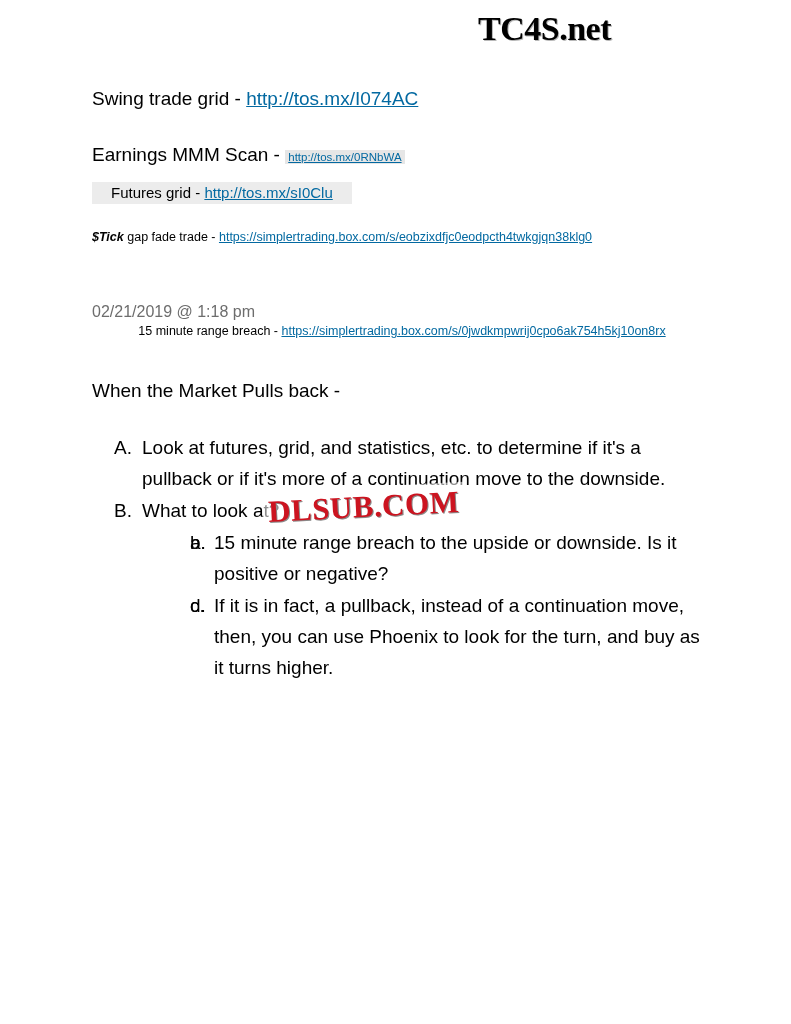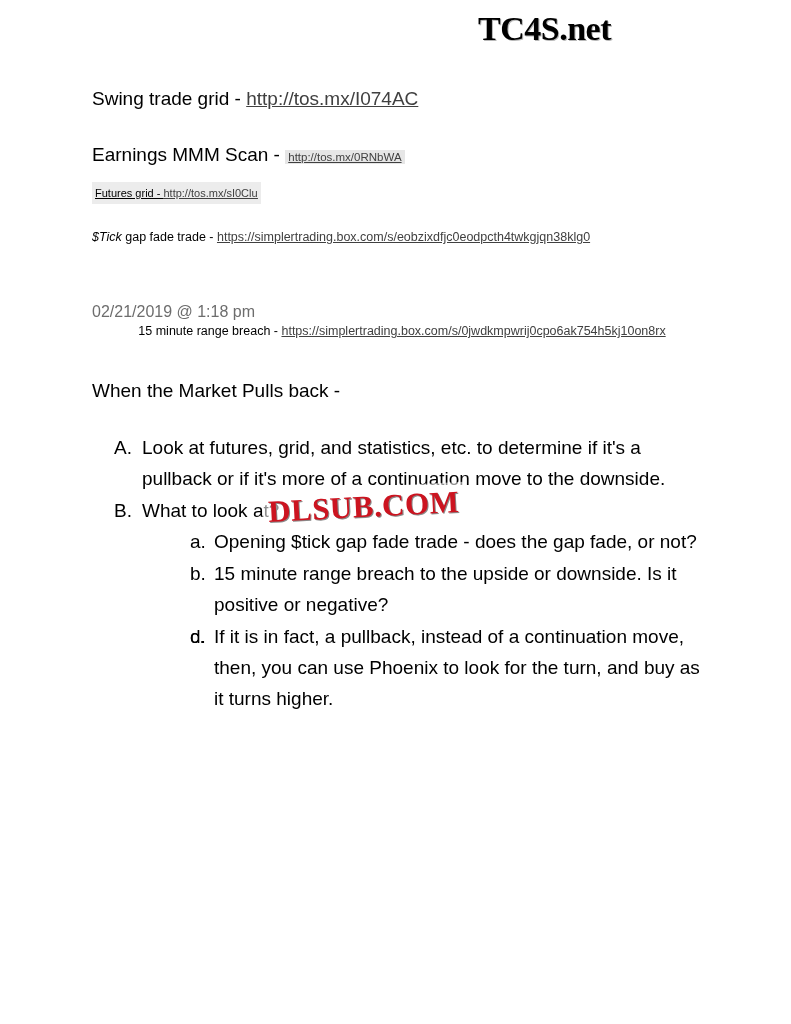--- a/index.html
+++ b/index.html
@@ -63,56 +63,55 @@
   }
 
   .content {
     position: absolute;
     left: 92px;
     top: 86px;
     width: 620px;
   }
 
   a {
-    color: #404040;
+    color: #0369a1;
     text-decoration: underline;
     word-break: break-all;
   }
 
   .line-1 {
     font-size: 19px;
     line-height: 26px;
     margin: 0 0 30px 0;
   }
   .line-2 {
     font-size: 19px;
     line-height: 26px;
     margin: 0 0 12px 0;
   }
   .small-link {
     font-size: 11.5px;
     background: #e6e6e6;
     padding: 1px 3px;
   }
   .line-3 {
-    font-size: 11px;
+    font-size: 15px;
     line-height: 18px;
     margin: 0 0 24px 0;
     background: #ececec;
     display: inline-block;
-    padding: 2px 3px;
-    text-decoration: underline;
+    padding: 2px 19px;
   }
   .line-4 {
     font-size: 12.5px;
     line-height: 18px;
     margin: 0 0 58px 0;
   }
   .line-4 .tick {
-    font-weight: normal;
+    font-weight: bold;
     font-style: italic;
   }
   .timestamp {
     font-size: 16px;
     color: #6d6d6d;
     margin: 0 0 3px 0;
     line-height: 15px;
   }
   .line-5 {
     font-size: 12.5px;
@@ -203,21 +202,20 @@
       <li>
         <span class="marker">A.</span>
         <span class="txt">Look at futures, grid, and statistics, etc. to determine if it's a pullback or if it's more of a continuation move to the downside.</span>
       </li>
       <li>
         <span class="marker">B.</span>
         <span class="txt">What to look at?</span>
         <ol class="inner">
           <li>
             <span class="marker">a.</span>
-            <span class="txt">Opening $tick gap fade trade - does the gap fade, or not?</span>
           </li>
           <li>
             <span class="marker">b.</span>
             <span class="txt">15 minute range breach to the upside or downside. Is it positive or negative?</span>
           </li>
           <li>
             <span class="marker">c.</span>
           </li>
           <li>
             <span class="marker">d.</span>

